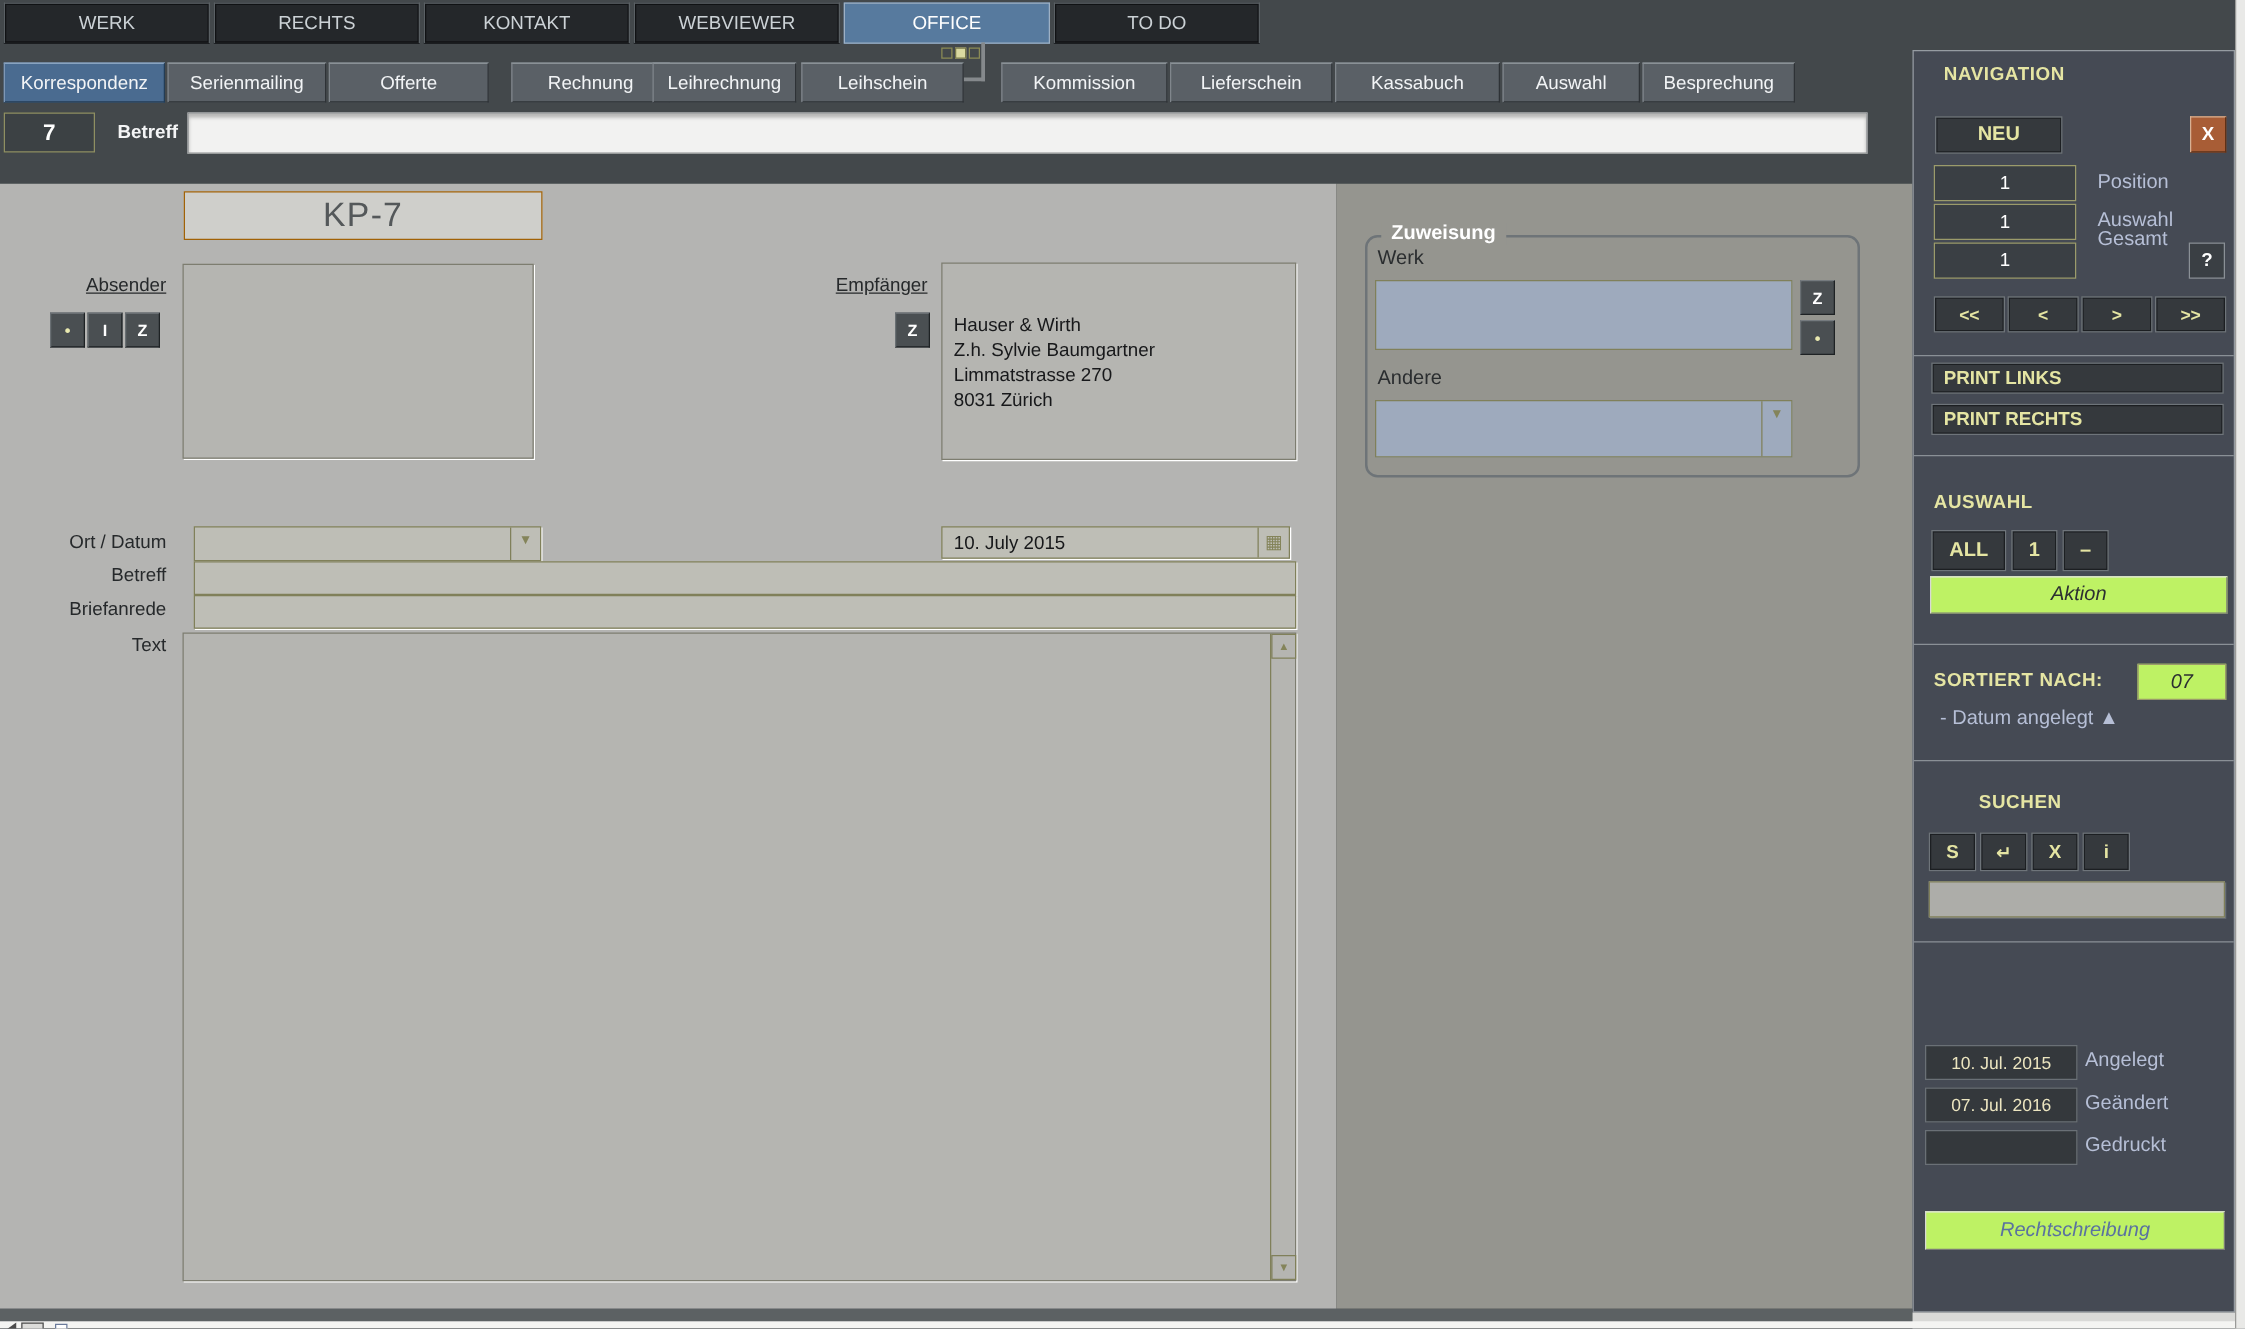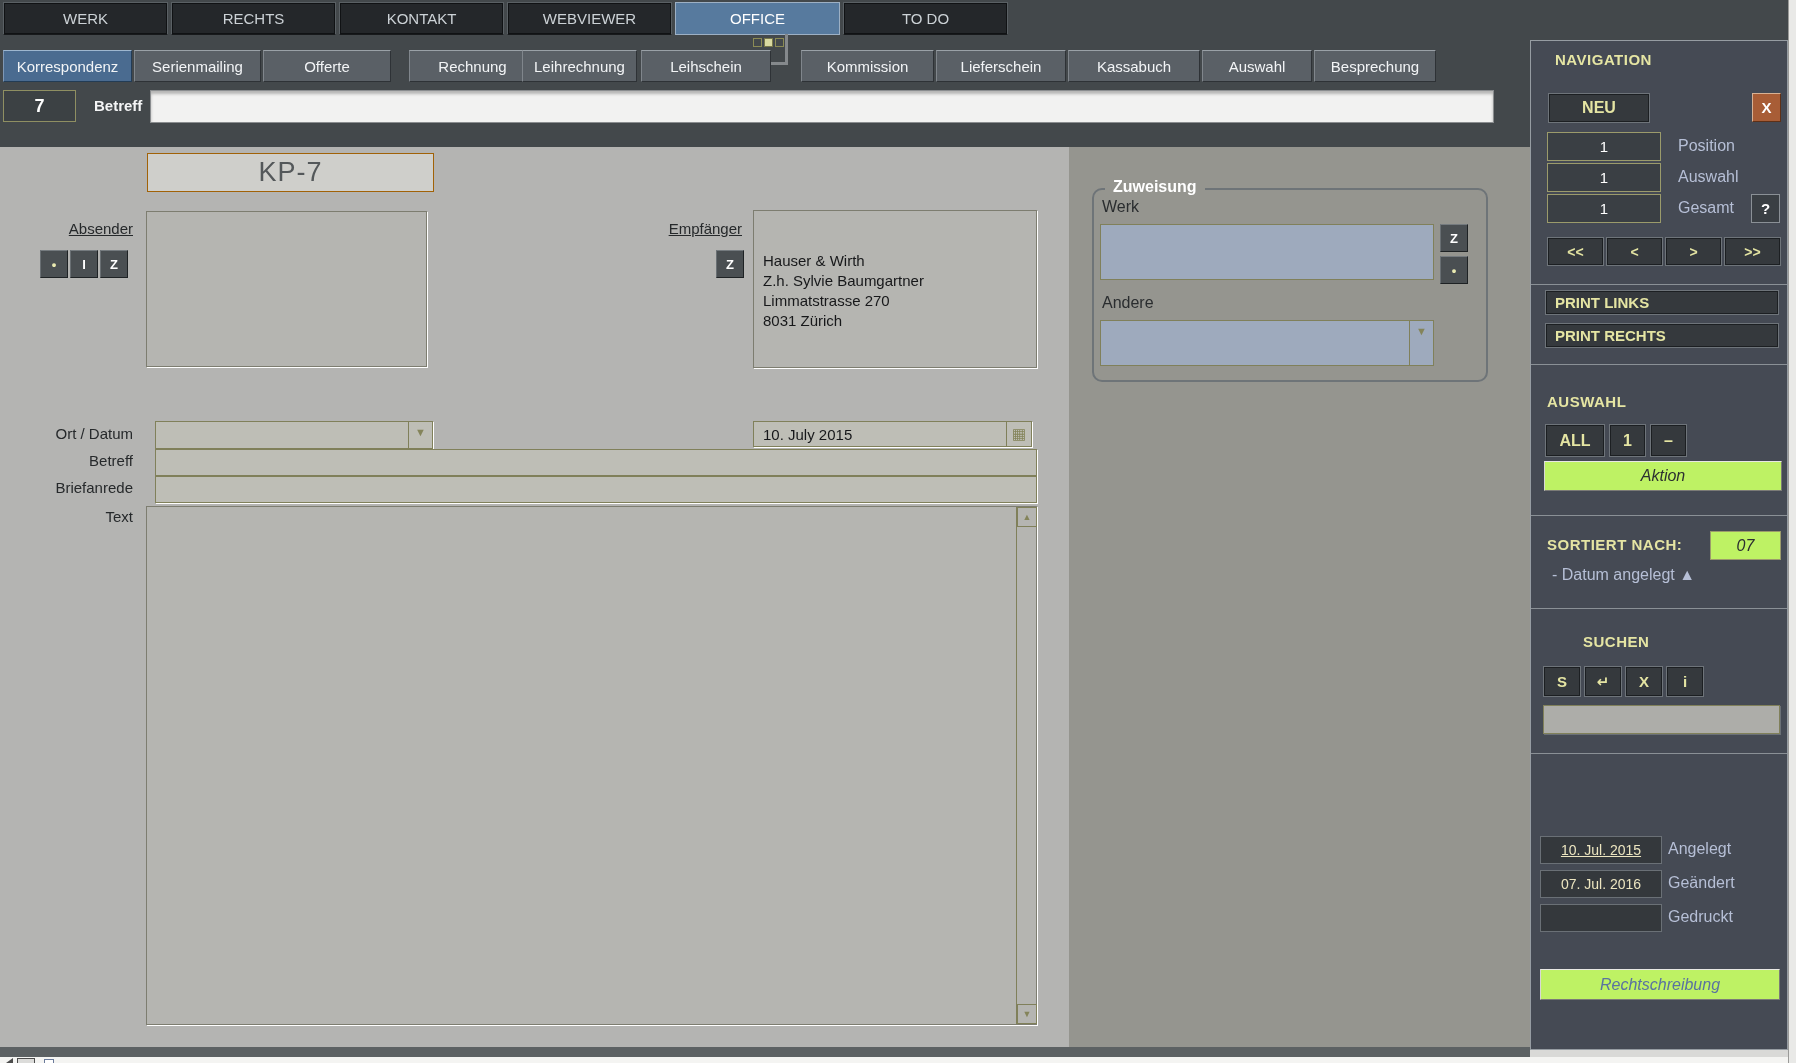--- a/index.html
+++ b/index.html
@@ -175,21 +175,21 @@
 
   <div class="abs yhdr" style="left:1555px;top:51px;">NAVIGATION</div>
   <div class="abs ybtn" style="left:1548px;top:93px;width:100px;height:28px;font-size:16px;">NEU</div>
   <div class="abs xbtn" style="left:1752px;top:93px;width:27px;height:27px;">X</div>
 
   <div class="abs dfld" style="left:1547px;top:132px;width:112px;height:27px;">1</div>
   <div class="abs lav" style="left:1678px;top:137px;">Position</div>
   <div class="abs dfld" style="left:1547px;top:163px;width:112px;height:27px;">1</div>
   <div class="abs lav" style="left:1678px;top:168px;">Auswahl</div>
   <div class="abs dfld" style="left:1547px;top:194px;width:112px;height:27px;">1</div>
-  <div class="abs lav" style="left:1678px;top:199px;">Gesamt</div>
+  <div class="abs lav" style="left:1678px;top:183px;">Gesamt</div>
   <div class="abs qbtn" style="left:1751px;top:194px;width:27px;height:27px;">?</div>
 
   <div class="abs ybtn" style="left:1547px;top:237px;width:55px;height:27px;font-size:14px;">&lt;&lt;</div>
   <div class="abs ybtn" style="left:1606px;top:237px;width:55px;height:27px;font-size:14px;">&lt;</div>
   <div class="abs ybtn" style="left:1665px;top:237px;width:55px;height:27px;font-size:14px;">&gt;</div>
   <div class="abs ybtn" style="left:1724px;top:237px;width:55px;height:27px;font-size:14px;">&gt;&gt;</div>
 
   <div class="abs divider" style="top:284px;"></div>
 
   <div class="abs ybtn" style="left:1545px;top:290px;width:234px;height:25px;justify-content:flex-start;padding-left:9px;box-sizing:border-box;font-size:15px;">PRINT LINKS</div>
@@ -213,21 +213,21 @@
 
   <div class="abs yhdr" style="left:1547px;top:633px;margin-left:36px;">SUCHEN</div>
   <div class="abs ybtn" style="left:1543px;top:666px;width:36px;height:29px;font-size:15px;">S</div>
   <div class="abs ybtn" style="left:1584px;top:666px;width:36px;height:29px;font-size:15px;">↵</div>
   <div class="abs ybtn" style="left:1625px;top:666px;width:36px;height:29px;font-size:15px;">X</div>
   <div class="abs ybtn" style="left:1666px;top:666px;width:36px;height:29px;font-size:15px;">i</div>
   <div class="abs srchfld" style="left:1543px;top:705px;width:235px;height:27px;"></div>
 
   <div class="abs divider" style="top:753px;"></div>
 
-  <div class="abs datefld" style="left:1540px;top:836px;width:120px;height:26px;text-decoration:underline;">10. Jul. 2015</div>
+  <div class="abs datefld" style="left:1540px;top:836px;width:120px;height:26px;">10. Jul. 2015</div>
   <div class="abs lav" style="left:1668px;top:840px;">Angelegt</div>
   <div class="abs datefld" style="left:1540px;top:870px;width:120px;height:26px;">07. Jul. 2016</div>
   <div class="abs lav" style="left:1668px;top:874px;">Geändert</div>
   <div class="abs datefld" style="left:1540px;top:904px;width:120px;height:26px;"></div>
   <div class="abs lav" style="left:1668px;top:908px;">Gedruckt</div>
 
   <div class="abs lbtn" style="left:1540px;top:969px;width:238px;height:29px;color:#5a72a0;">Rechtschreibung</div>
 
   <div class="abs bottom-dark"></div>
   <div class="abs side-bottom"></div>

